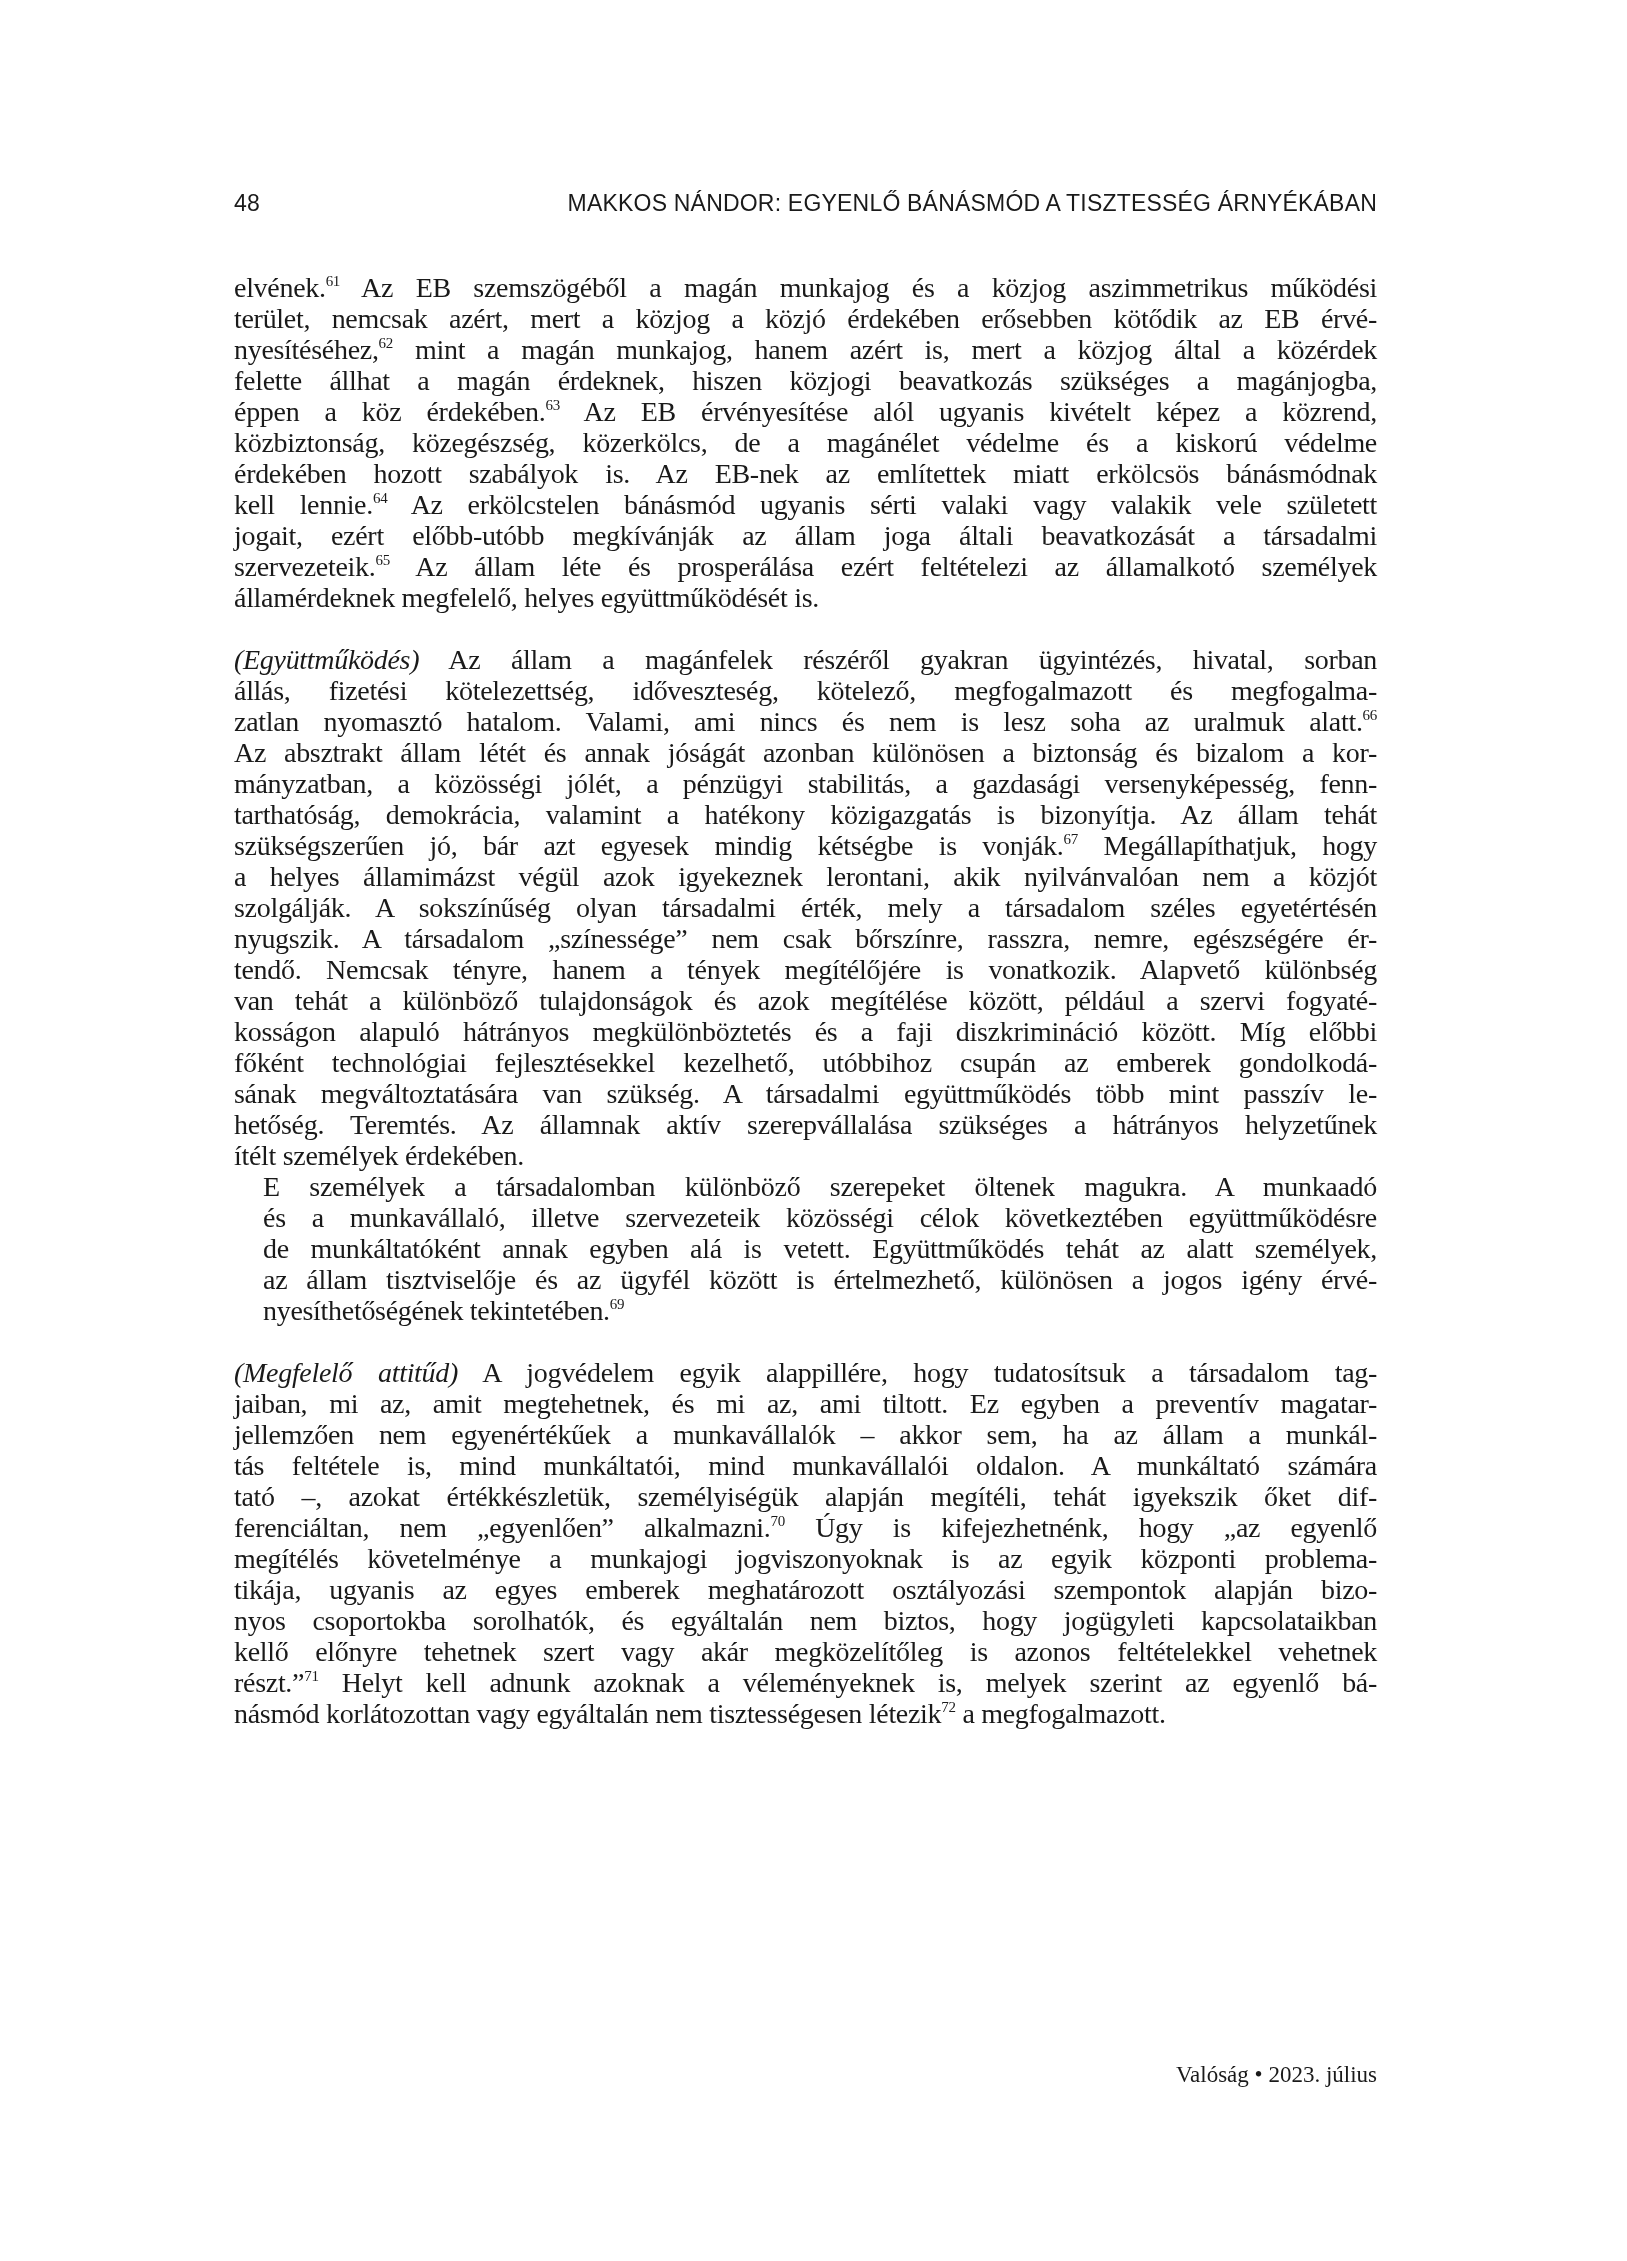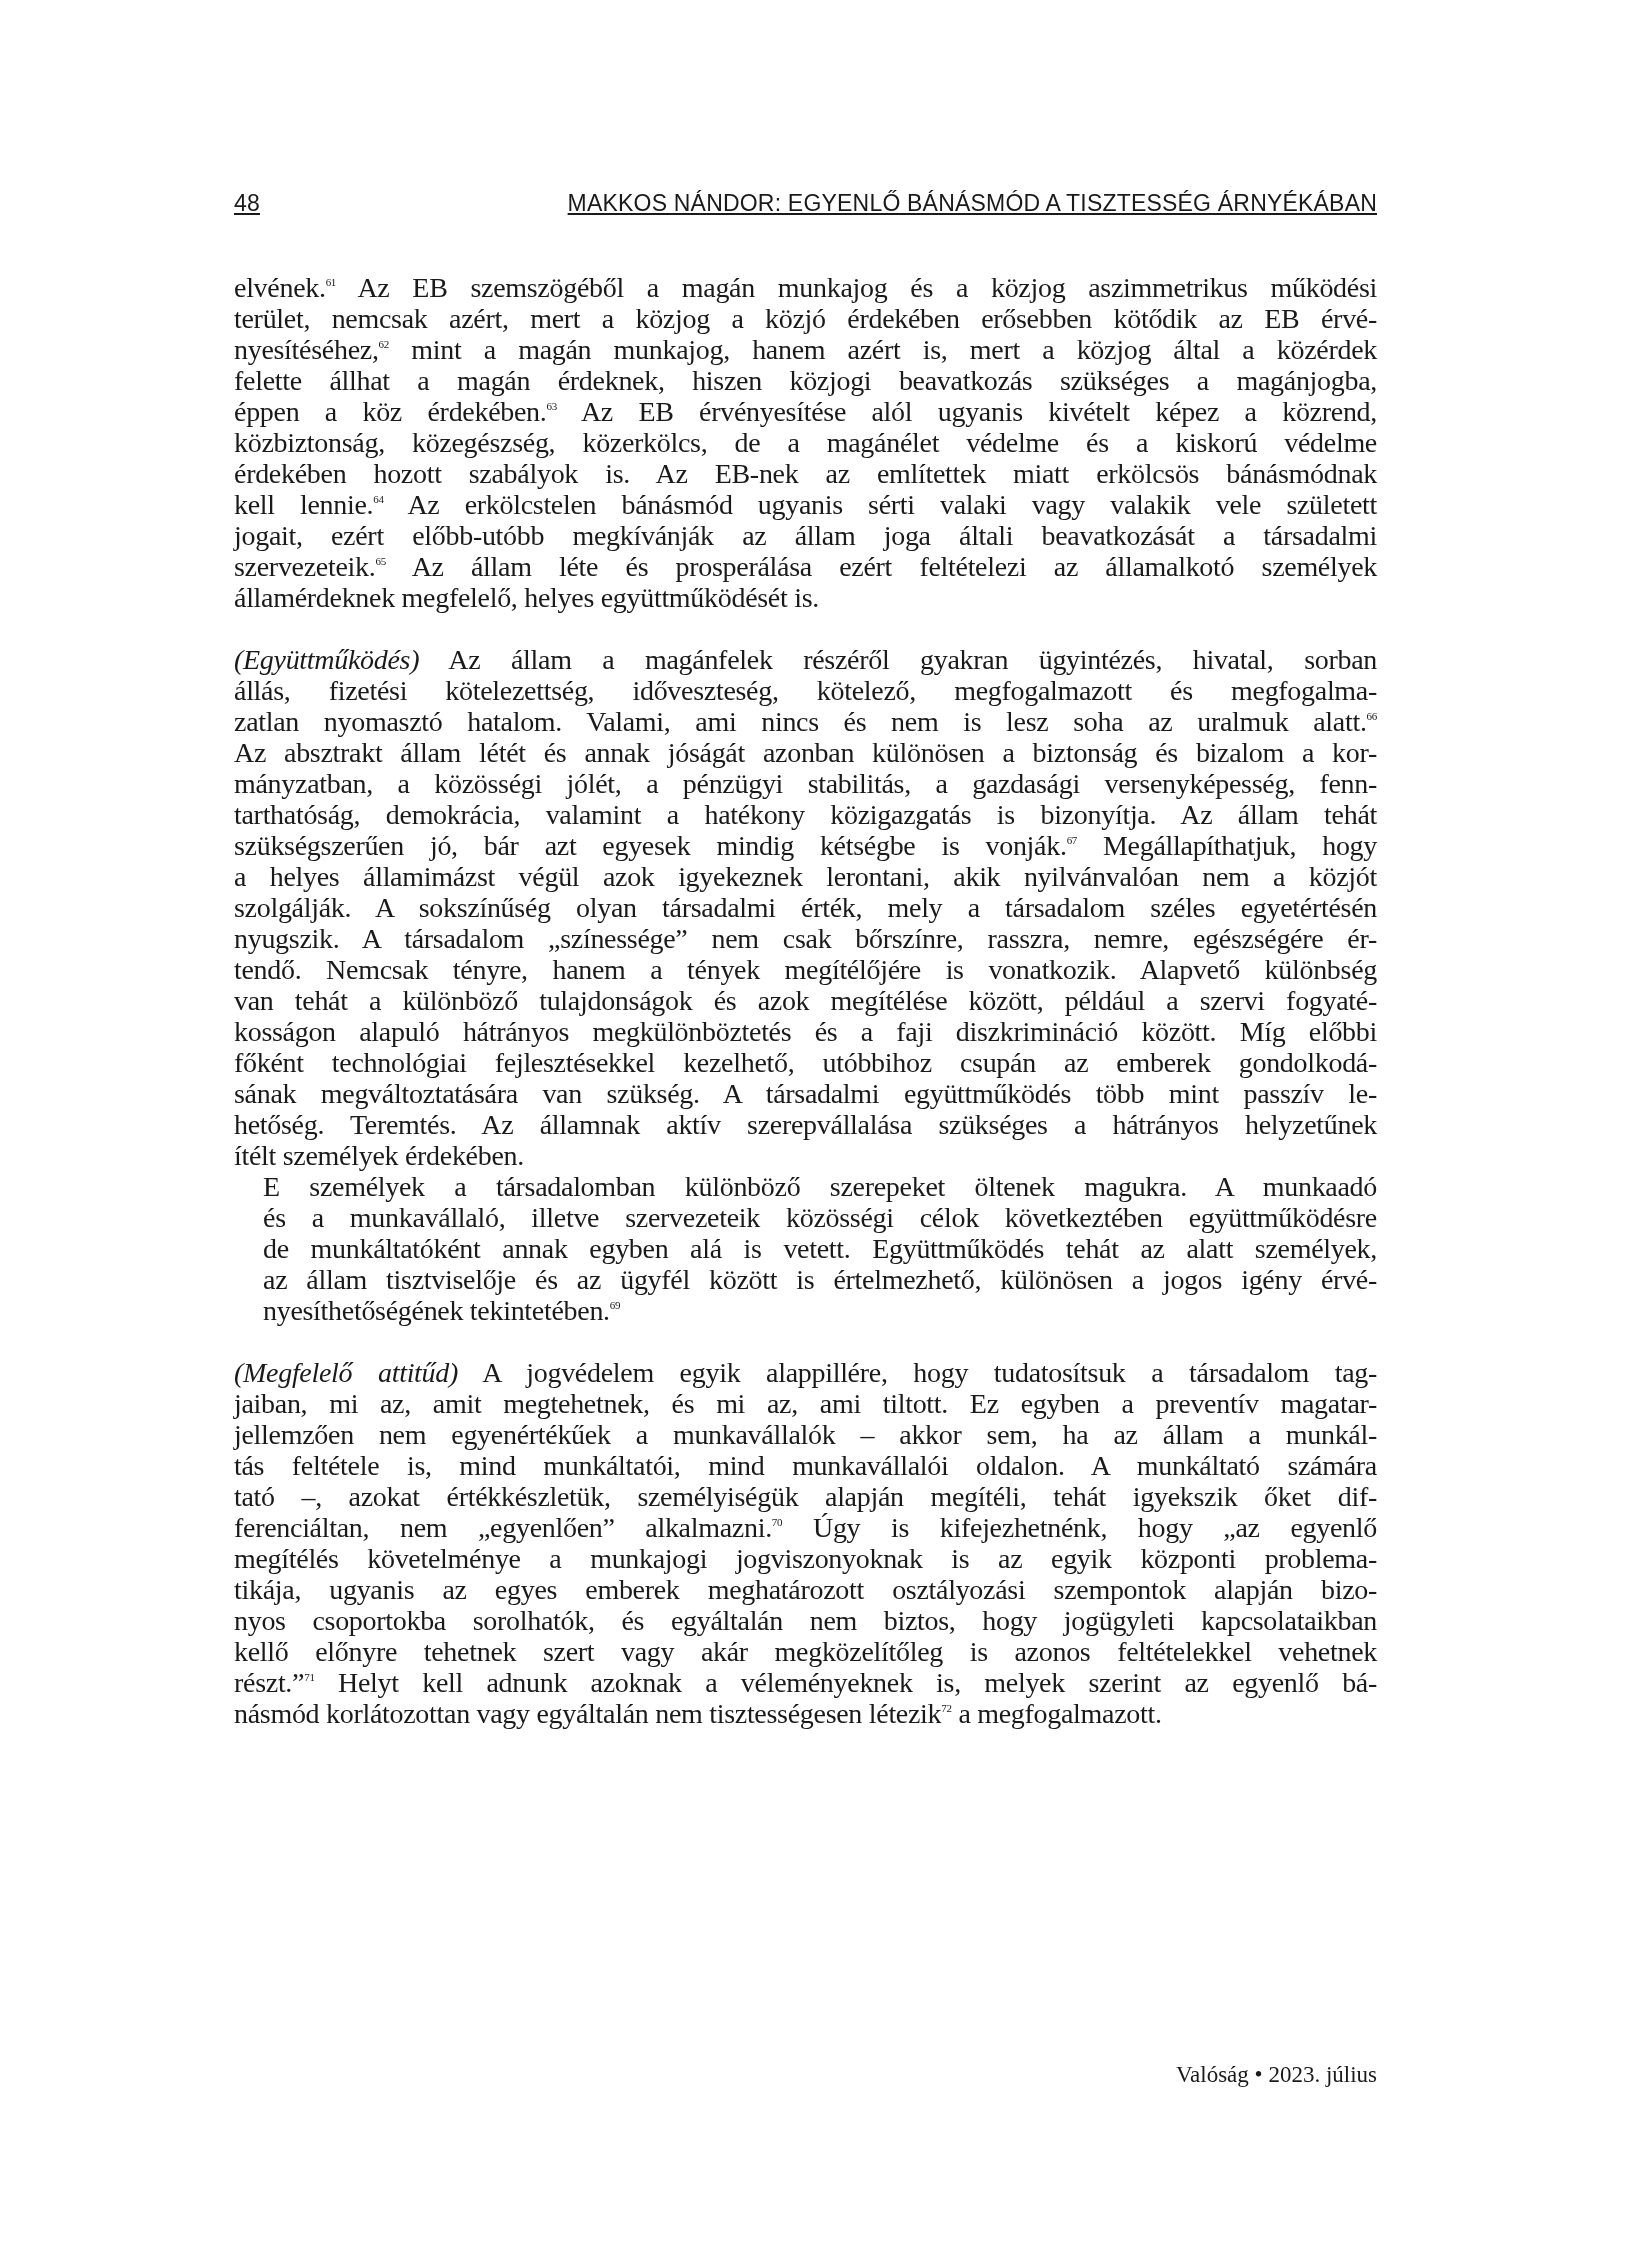--- a/index.html
+++ b/index.html
@@ -2,35 +2,34 @@
 <html style="font-size:12.3px"><head>
 <meta charset="utf-8">
 <style>
   html, body { margin: 0; padding: 0; background: #ffffff; }
   body { width: 1628px; height: 2261px; position: relative; overflow: hidden; color: #1a1a1a; }
   .page-header {
     position: absolute; top: 190px; left: 234px; width: 1143px;
     font-family: "Liberation Sans", sans-serif; font-size: 23px; line-height: 27.6px;
     display: flex; justify-content: space-between; align-items: center;
     letter-spacing: 0.2px;
-    text-decoration: underline;
   }
   .page-number { font-size: 23px; }
   .running-title { font-size: 23px; }
   .body-text {
     position: absolute; top: 272px; left: 234px; width: 1143px;
     font-family: "Liberation Serif", serif; font-size: 28px; line-height: 31px;
     text-align: justify; hyphens: manual;
   }
   .body-text p { margin: 0; }
   .body-text p.gap { margin-top: 31px; }
   .body-text p.indent { text-indent: 29px; }
   .line { display: block; text-align-last: justify; white-space: nowrap; letter-spacing: -0.3px; }
   .line.last { text-align-last: left; }
-  .sup { font-size: 11px; vertical-align: 11.5px; line-height: 0; }
+  .sup { font-size: 15px; vertical-align: 11.5px; line-height: 0; }
   .lead { font-style: italic; }
   .page-footer {
     position: absolute; top: 2061px; right: 251px;
     font-family: Liberation Serif, serif; font-size: 23px; line-height: 27.6px;
   }
 </style>
 </head>
 <body>
 
 <header class="page-header">

